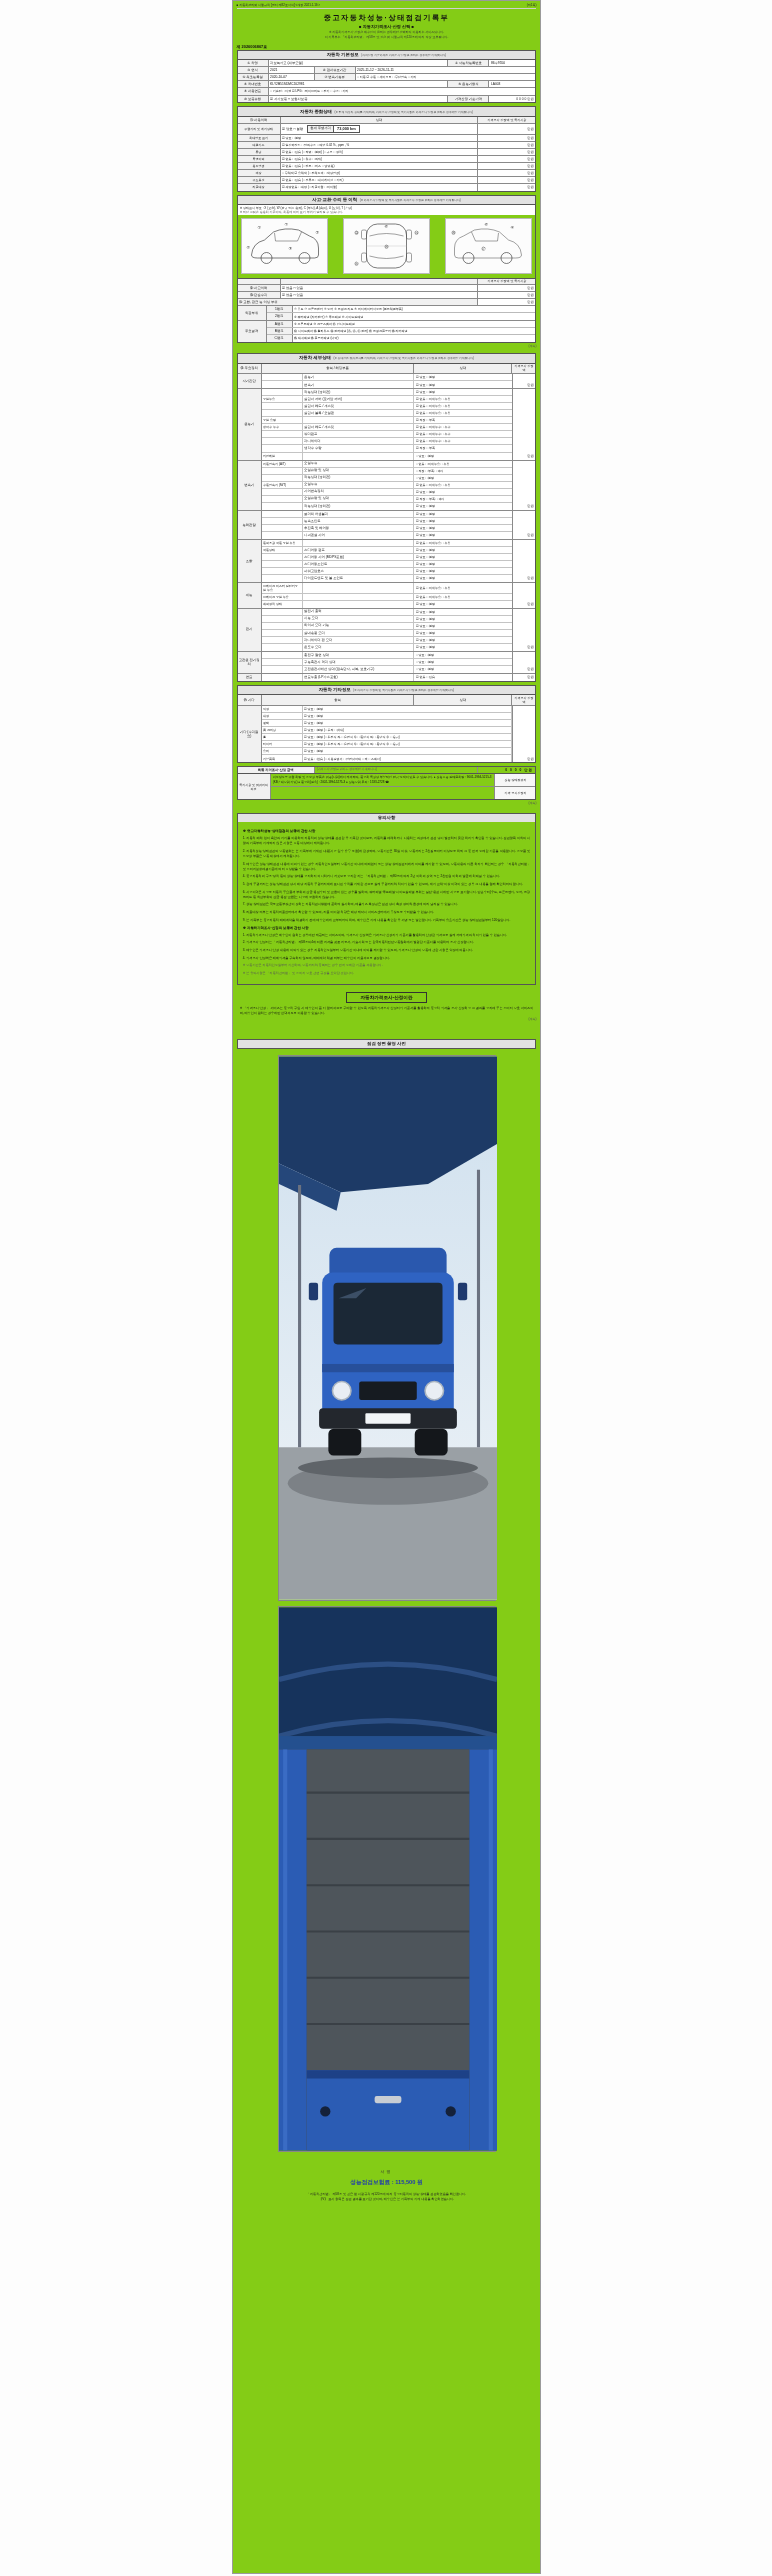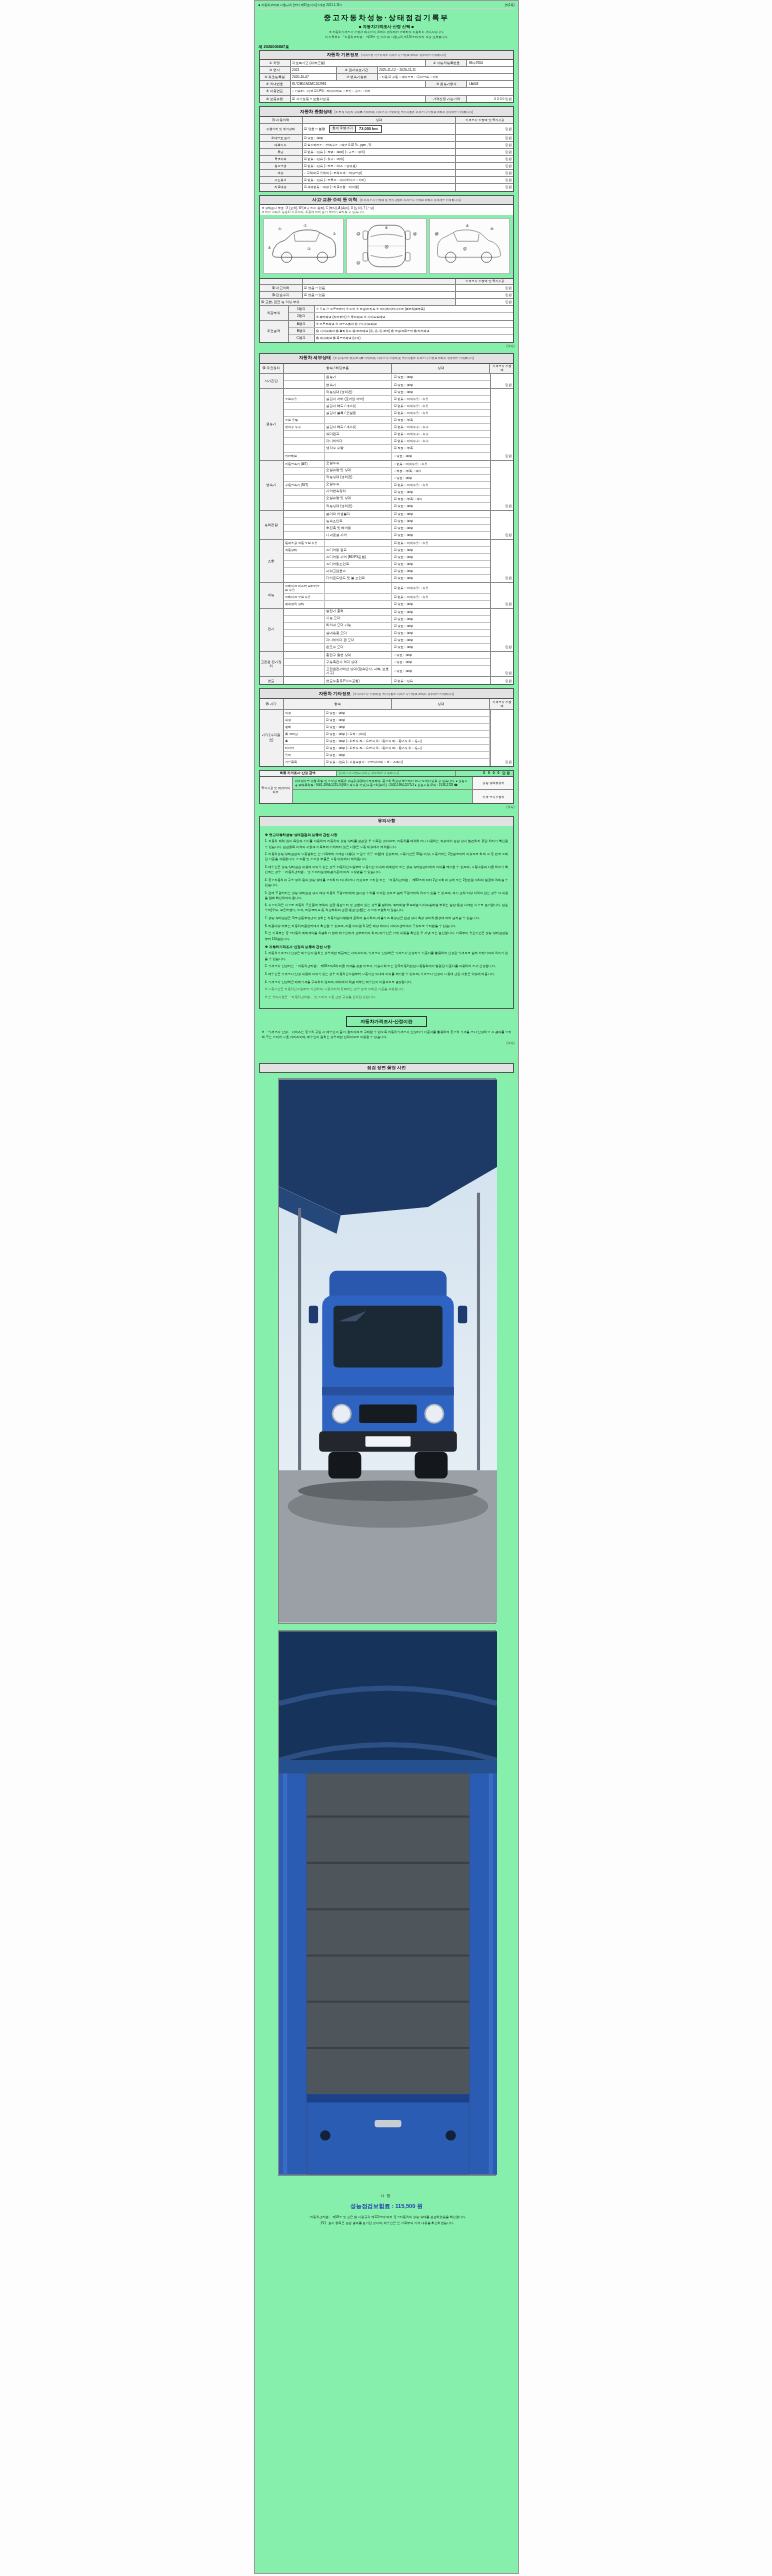--- a/index.html
+++ b/index.html
@@ -3,21 +3,21 @@
 <meta charset="utf-8">
 <style>
   * { box-sizing: border-box; margin: 0; padding: 0; }
   html,body { background:#fdfdfd; }
   body {
     width:773px; min-height:2576px; margin:0 auto;
     font-family:"Liberation Sans","DejaVu Sans",sans-serif;
     color:#111; font-size:3.3px; line-height:1.35;
   }
   .page {
-    width:265px; min-height:2574px; margin:0 auto; background:#86efac;
+    width:309px; min-height:2574px; margin:0 auto; background:#84cc16;
     border-left:0.5px solid #9a9a9a; border-right:0.5px solid #9a9a9a;
     border-top:0.5px solid #9a9a9a; border-bottom:0.5px solid #9a9a9a;
     padding:1.5px 3.6px 10.3px;
   }
   .tiny { font-size:3px; color:#222; }
   .muted { color:#555; }
   .topline { display:flex; justify-content:space-between; border-bottom:0.5px solid #cfcfcf; padding-bottom:1px; }
   .title-block { text-align:center; margin-top:4.1px; }
   .title { font-size:7.2px; font-weight:bold; letter-spacing:1.5px; }
   .subtitle { font-size:4.1px; font-weight:bold; margin-top:1.5px; }

